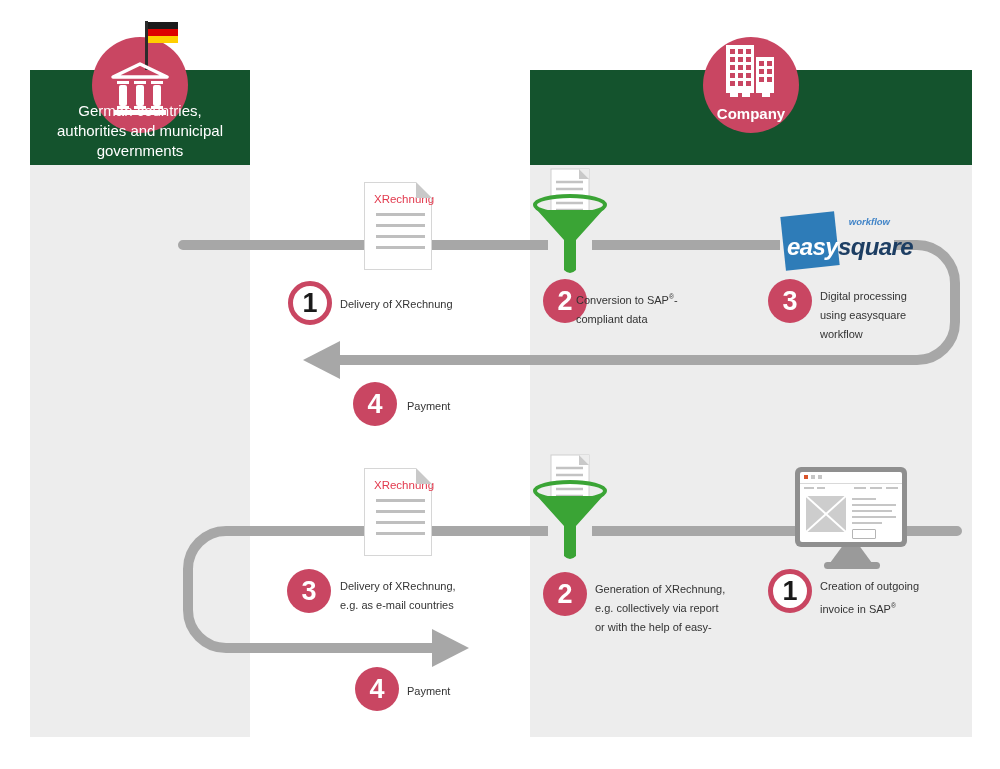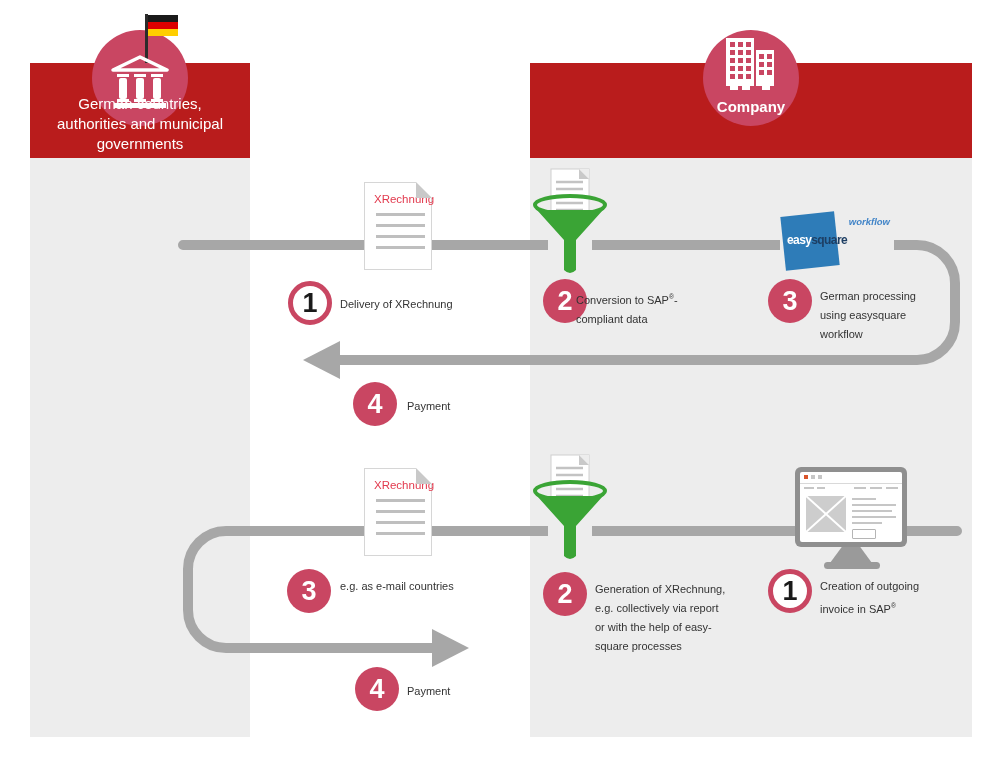--- a/index.html
+++ b/index.html
@@ -6,21 +6,21 @@
   #stage{
     position:relative;width:1000px;height:769px;background:#ffffff;overflow:hidden;
     font-family:"Liberation Sans", sans-serif;color:#333;
   }
   
   .col{position:absolute;top:158px;height:579px;background:#ededed;z-index:1;}
   .col.left{left:30px;width:220px;}
   .col.right{left:530px;width:442px;}
 
   
-  .header{position:absolute;top:63px;height:95px;background:#b91c1c;z-index:4;}
+  .header{position:absolute;top:70px;height:95px;background:#14532d;z-index:4;}
   .header.left{left:30px;width:220px;}
   .header.right{left:530px;width:442px;font-weight:bold;}
   .bump{position:absolute;top:-33px;left:50%;transform:translateX(-50%);
     width:96px;height:96px;border-radius:50%;background:#c94662;}
   .hdr-icon{position:absolute;left:50%;transform:translateX(-50%);}
   .hdr-text{position:absolute;left:0;right:0;text-align:center;color:#fff;
     font-size:15px;line-height:20px;}
   
   .flag-pole{position:absolute;top:-49px;left:calc(50% + 5px);width:3px;height:49px;background:#2b2b2b;}
   .flag{position:absolute;top:-48px;left:calc(50% + 8px);width:30px;height:21px;}
@@ -46,21 +46,21 @@
     clip-path:polygon(0 0,100% 100%,0 100%);}
   .doc .title{color:#e23a4e;font-size:11.5px;margin:10px 0 0 9px;}
   .doc .ln{height:3px;background:#bfbfbf;width:49px;margin:8px 0 0 11px;}
 
   
   .funnel{position:absolute;z-index:3;}
 
   
   .easysquare{position:absolute;left:780px;top:209px;width:114px;height:60px;background:#ededed;z-index:3;}
   .es-square{position:absolute;left:3px;top:5px;width:54px;height:54px;background:#2e7cb8;transform:rotate(-6deg);}
-  .es-text{position:absolute;left:7px;top:24px;font-size:12px;font-weight:bold;letter-spacing:-0.6px;white-space:nowrap;}
+  .es-text{position:absolute;left:7px;top:24px;font-size:24px;font-weight:bold;letter-spacing:-0.6px;white-space:nowrap;font-style:italic;}
   .es-easy{color:#fff;} .es-sq{color:#1d3e63;}
   .es-workflow{position:absolute;right:4px;top:7px;font-size:9.5px;font-style:italic;font-weight:bold;color:#4285c8;}
 
   
   .monitor{position:absolute;left:795px;top:467px;width:112px;height:80px;background:#8f8f8f;
     border-radius:6px;padding:5px;box-sizing:border-box;z-index:3;}
   .screen{position:relative;width:102px;height:70px;background:#fff;border-radius:2px;overflow:hidden;}
   .chrome{height:11px;border-bottom:1px solid #d9d9d9;position:relative;}
   .dot{position:absolute;top:3px;width:4px;height:4px;}
   .dot.red{left:4px;background:#d9542b;}
@@ -264,47 +264,47 @@
   </div>
   <div class="label" style="left:576px;top:287px">
     <div>Conversion to SAP<sup>®</sup>-</div>
     <div>compliant data</div>
   </div>
 
   <div class="circle solid" style="left:768px;top:279px">
     <span>3</span>
   </div>
   <div class="label" style="left:820px;top:287px">
-    <div>German processing</div>
+    <div>Digital processing</div>
     <div>using easysquare</div>
     <div>workflow</div>
   </div>
 
   <div class="circle solid" style="left:353px;top:382px">
     <span>4</span>
   </div>
   <div class="label" style="left:407px;top:397px">
     <div>Payment</div>
   </div>
 
   <div class="circle solid" style="left:287px;top:569px">
     <span>3</span>
   </div>
   <div class="label" style="left:340px;top:577px">
+    <div>Delivery of XRechnung,</div>
     <div>e.g. as e-mail countries</div>
   </div>
 
   <div class="circle solid" style="left:543px;top:572px">
     <span>2</span>
   </div>
   <div class="label" style="left:595px;top:580px">
     <div>Generation of XRechnung,</div>
     <div>e.g. collectively via report</div>
     <div>or with the help of easy-</div>
-    <div>square processes</div>
   </div>
 
   <div class="circle outline" style="left:768px;top:569px">
     <span>1</span>
   </div>
   <div class="label" style="left:820px;top:577px">
     <div>Creation of outgoing</div>
     <div>invoice in SAP<sup>®</sup></div>
   </div>
 

